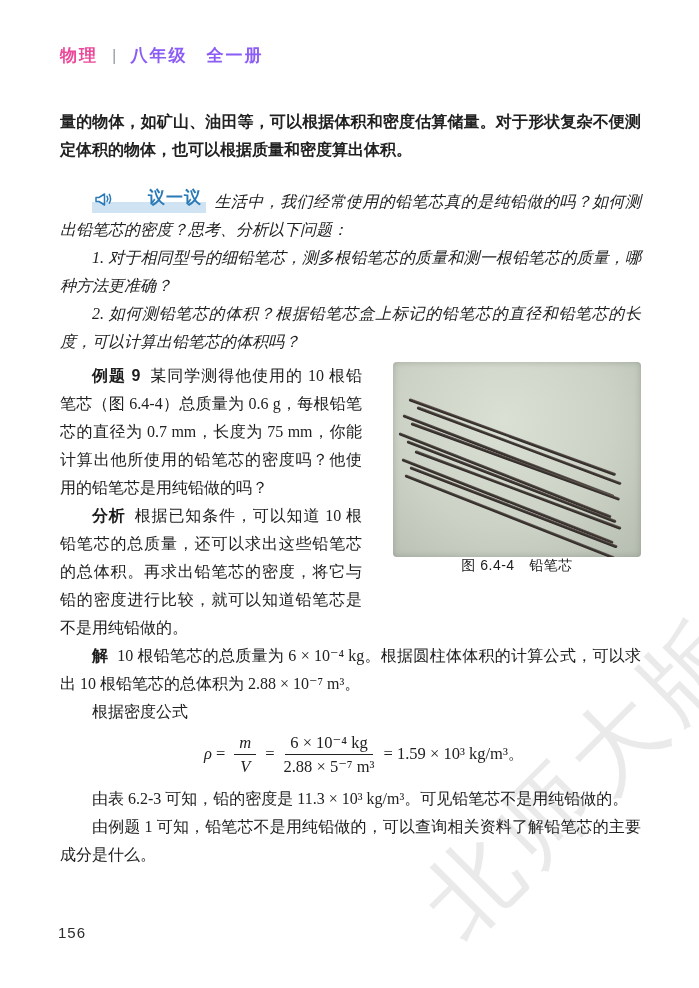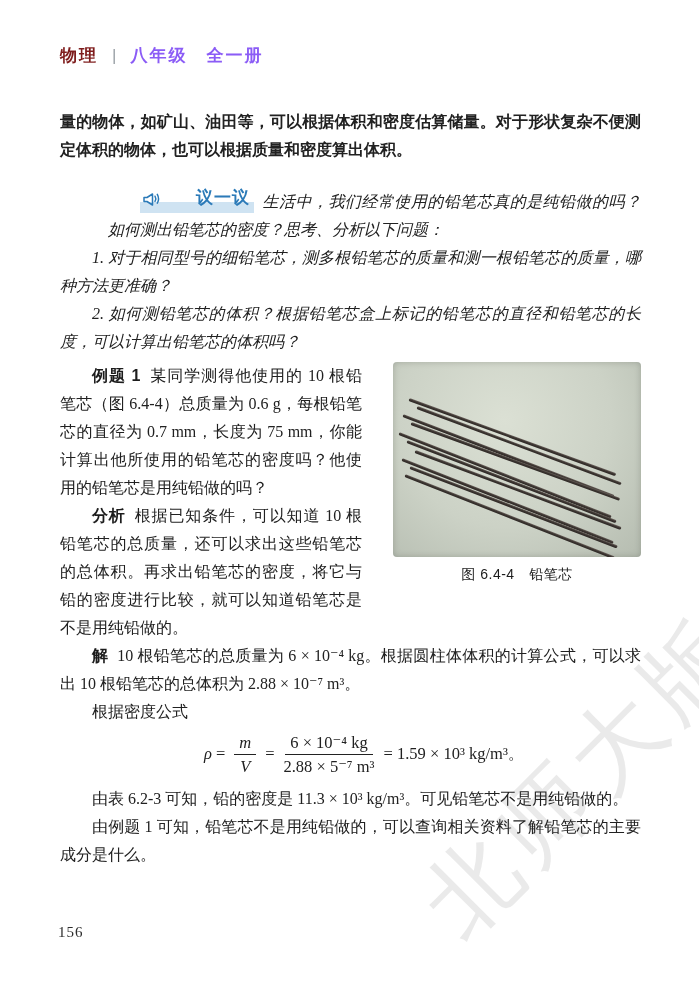--- a/index.html
+++ b/index.html
@@ -6,31 +6,31 @@
   .page {
     position:relative; width:699px; height:988px; margin:0 auto;
     background:#ffffff; overflow:hidden;
     font-family:"Liberation Serif","DejaVu Serif",serif;
     color:#212121;
   }
   .content { position:absolute; left:60px; top:44px; width:581px; }
 
   
   .hdr { display:flex; align-items:baseline; font-family:"Liberation Sans","DejaVu Sans",sans-serif; font-size:17px; }
-  .hdr .subject { color:#7f1d1d; font-weight:bold; letter-spacing:2px; }
+  .hdr .subject { color:#ec4899; font-weight:bold; letter-spacing:2px; }
   .hdr .div { color:#9aa0a6; margin:0 14px; font-weight:normal; }
   .hdr .edition { color:#8b5cf6; font-weight:bold; letter-spacing:2px; }
 
   p { margin:0; font-size:16px; line-height:28px; text-align:justify; }
   .indent { text-indent:2em; }
 
   .intro { margin-top:41px;font-weight:bold; }
 
   
-  .discuss { margin-top:20px;margin-left:48px; }
+  .discuss { margin-top:20px; }
   .kai { font-style:italic; }
   .d-label {
     display:inline-flex; align-items:center; gap:3px;
     font-family:"Liberation Sans","DejaVu Sans",sans-serif;
     font-weight:bold; font-size:17px; color:#2b7ab8; font-style:normal;
     background:linear-gradient(to bottom, transparent 62%, #cfe3f2 62%);
     padding:0 4px 1px 2px; margin-right:8px; letter-spacing:1px;
   }
   .d-label svg { display:block; }
 
@@ -49,36 +49,36 @@
     position:relative; width:248px; height:195px; border-radius:4px; overflow:hidden;
     background:radial-gradient(ellipse at 45% 30%, #dbe0d4 0%, #ccd2c6 55%, #b5bcb0 100%);
     box-shadow:inset 0 0 6px rgba(90,95,85,.35);
   }
   .rod {
     position:absolute; height:3px; border-radius:2px;
     background:linear-gradient(to bottom,#6a625c 0%, #3c3531 45%, #2e2926 100%);
     transform-origin:left center;
   }
   .caption {
-    margin-top:9px; text-align:center;
+    text-align:center;
     font-family:"Liberation Sans","DejaVu Sans",sans-serif;
     font-size:14px; color:#1c1c1c; letter-spacing:.5px;
   }
 
   
   .formula-line { display:flex; align-items:center; margin:6px 0 8px 142px; font-size:16.5px; }
   .frac { display:inline-flex; flex-direction:column; align-items:center; margin:0 7px; line-height:21px; }
   .frac .num { border-bottom:1.3px solid #222; padding:0 5px 1px; }
   .frac .den { padding-top:1px; }
   .mvar { font-style:italic; font-family:"Liberation Serif",serif; }
   .fx { margin:0 2px; }
 
   .pgnum {
     position:absolute; left:58px; top:924px;
-    font-family:Liberation Serif, serif;
+    font-family:Liberation Sans, sans-serif;
     font-size:15px; color:#2c2c2c; letter-spacing:1px;
   }
   .watermark {
     position:absolute; left:440px; top:858px; white-space:nowrap;
     font-family:"Liberation Serif",serif; font-size:92px; letter-spacing:10px;
     color:rgba(80,80,80,0.12); transform:rotate(-45deg); transform-origin:left center;
     pointer-events:none;
   }
 </style>
 </head>
@@ -106,21 +106,21 @@
         </span>
         <span>议一议</span>
       </span><span class="kai">生活中，我们经常使用的铅笔芯真的是纯铅做的吗？如何测出铅笔芯的密度？思考、分析以下问题：</span>
     </p>
 
     <p class="indent kai">1. 对于相同型号的细铅笔芯，测多根铅笔芯的质量和测一根铅笔芯的质量，哪种方法更准确？</p>
     <p class="indent kai">2. 如何测铅笔芯的体积？根据铅笔芯盒上标记的铅笔芯的直径和铅笔芯的长度，可以计算出铅笔芯的体积吗？</p>
 
     <div class="ex-row">
       <div class="ex-left">
-        <p class="indent"><span class="blabel">例题 1</span><span>某同学测得他使用的 10 根铅笔芯（图 6.4-4）总质量为 0.6 g，每根铅笔芯的直径为 0.7 mm，长度为 75 mm，你能计算出他所使用的铅笔芯的密度吗？他使用的铅笔芯是用纯铅做的吗？</span></p>
+        <p class="indent"><span class="blabel">例题 9</span><span>某同学测得他使用的 10 根铅笔芯（图 6.4-4）总质量为 0.6 g，每根铅笔芯的直径为 0.7 mm，长度为 75 mm，你能计算出他所使用的铅笔芯的密度吗？他使用的铅笔芯是用纯铅做的吗？</span></p>
         <p class="indent"><span class="blabel">分析</span><span>根据已知条件，可以知道 10 根铅笔芯的总质量，还可以求出这些铅笔芯的总体积。再求出铅笔芯的密度，将它与铅的密度进行比较，就可以知道铅笔芯是不是用纯铅做的。</span></p>
       </div>
       <div class="ex-right">
         <div class="photo">
           <div class="rod" style="left:16px;top:36px;width:220px;transform:rotate(20deg)"></div>
           <div class="rod" style="left:24px;top:44px;width:218px;transform:rotate(20.5deg)"></div>
           <div class="rod" style="left:10px;top:52px;width:226px;transform:rotate(21deg)"></div>
           <div class="rod" style="left:18px;top:60px;width:222px;transform:rotate(20deg)"></div>
           <div class="rod" style="left:6px;top:70px;width:228px;transform:rotate(21.5deg)"></div>
           <div class="rod" style="left:14px;top:78px;width:224px;transform:rotate(21deg)"></div>

